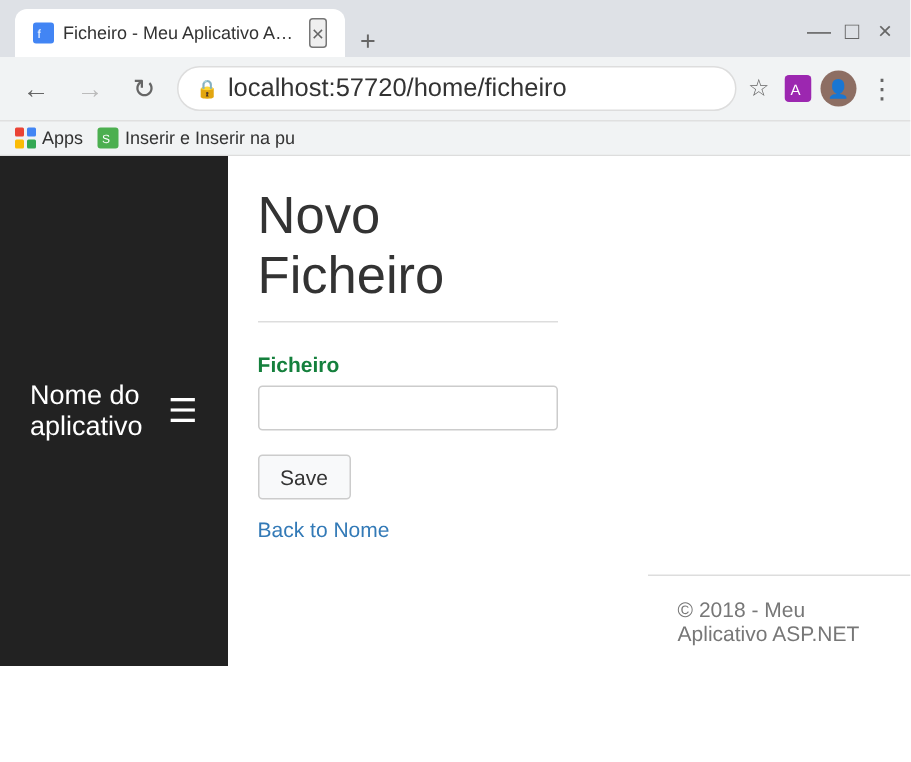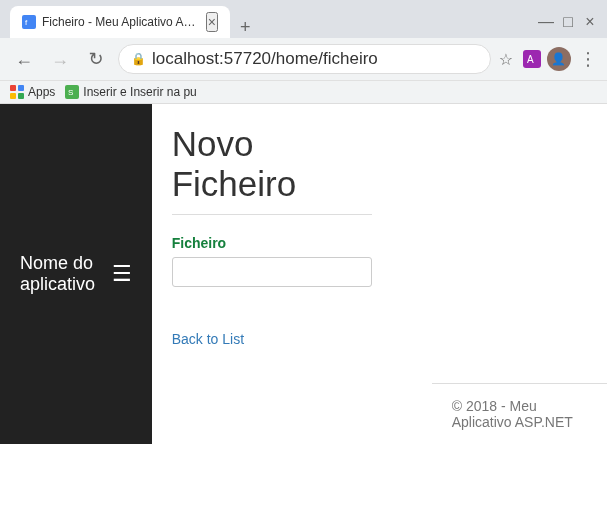--- a/index.html
+++ b/index.html
@@ -136,23 +136,24 @@
 
   <div class="main">
     <h1 class="page-title">Novo Ficheiro</h1>
     <hr class="divider">
 
     <div class="form-group">
       <label class="form-label">Ficheiro</label>
       <input class="form-input" type="text" value="" style="">
     </div>
 
+    <button class="save-btn">Save</button>
 
     <br>
-    <a class="back-link" href="#">Back to List</a>
+    <a class="back-link" href="#">Back to Nome</a>
   </div>
 
   <hr style="border:none;border-top:1px solid #ddd;margin:0 20px;">
 
   <div class="footer">
     <span>© 2018 - Meu Aplicativo ASP.NET</span>
   </div>
 </div>
 
 </body></html>

